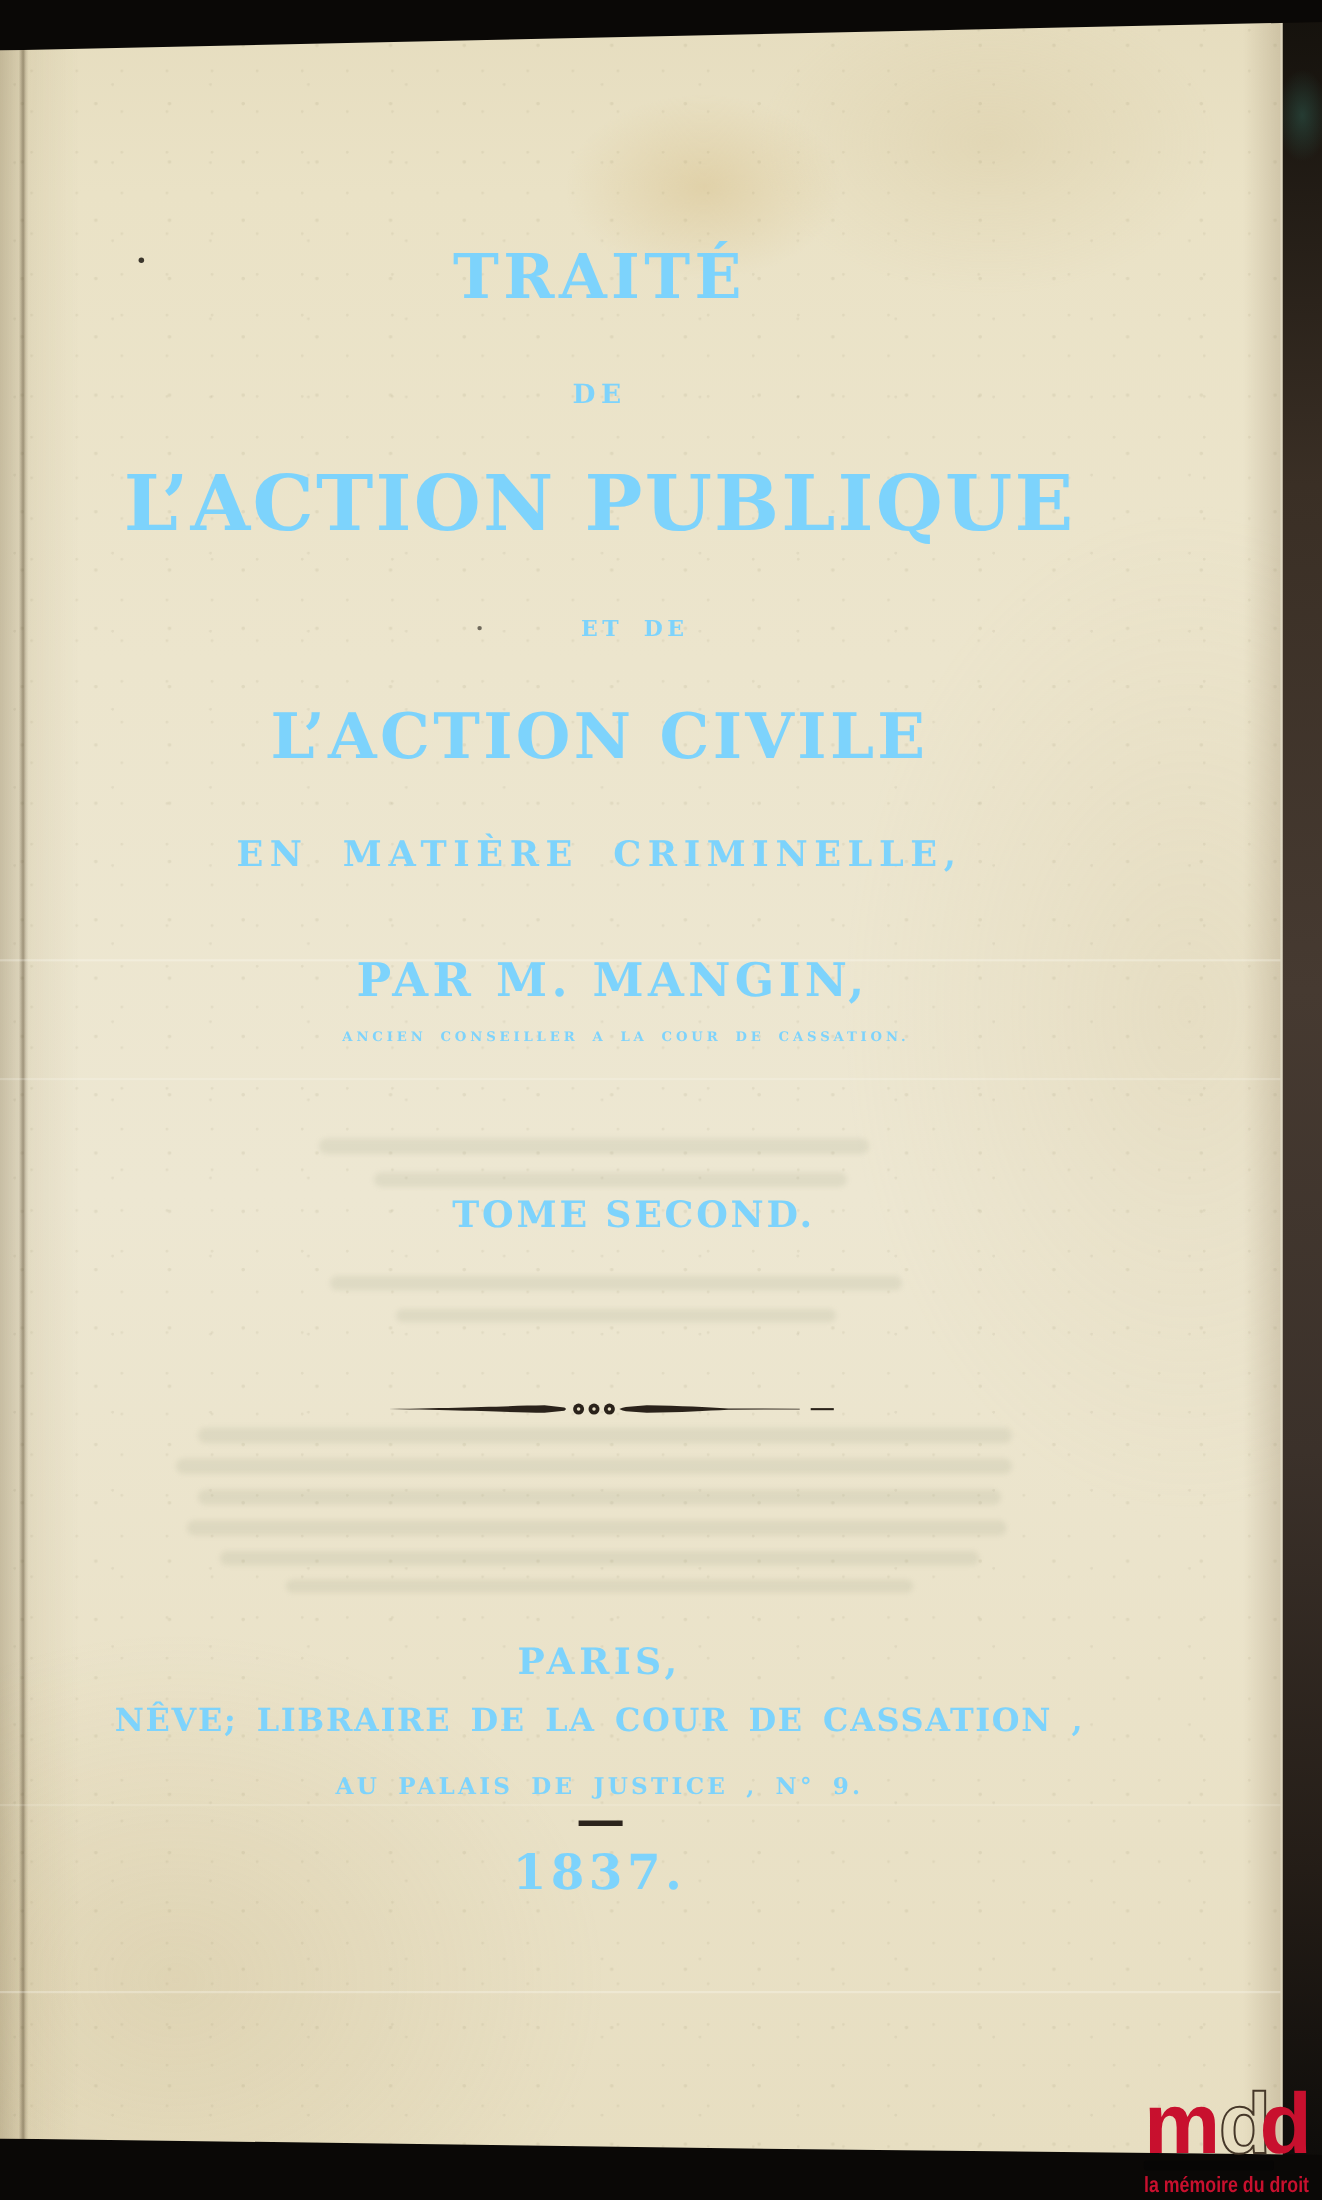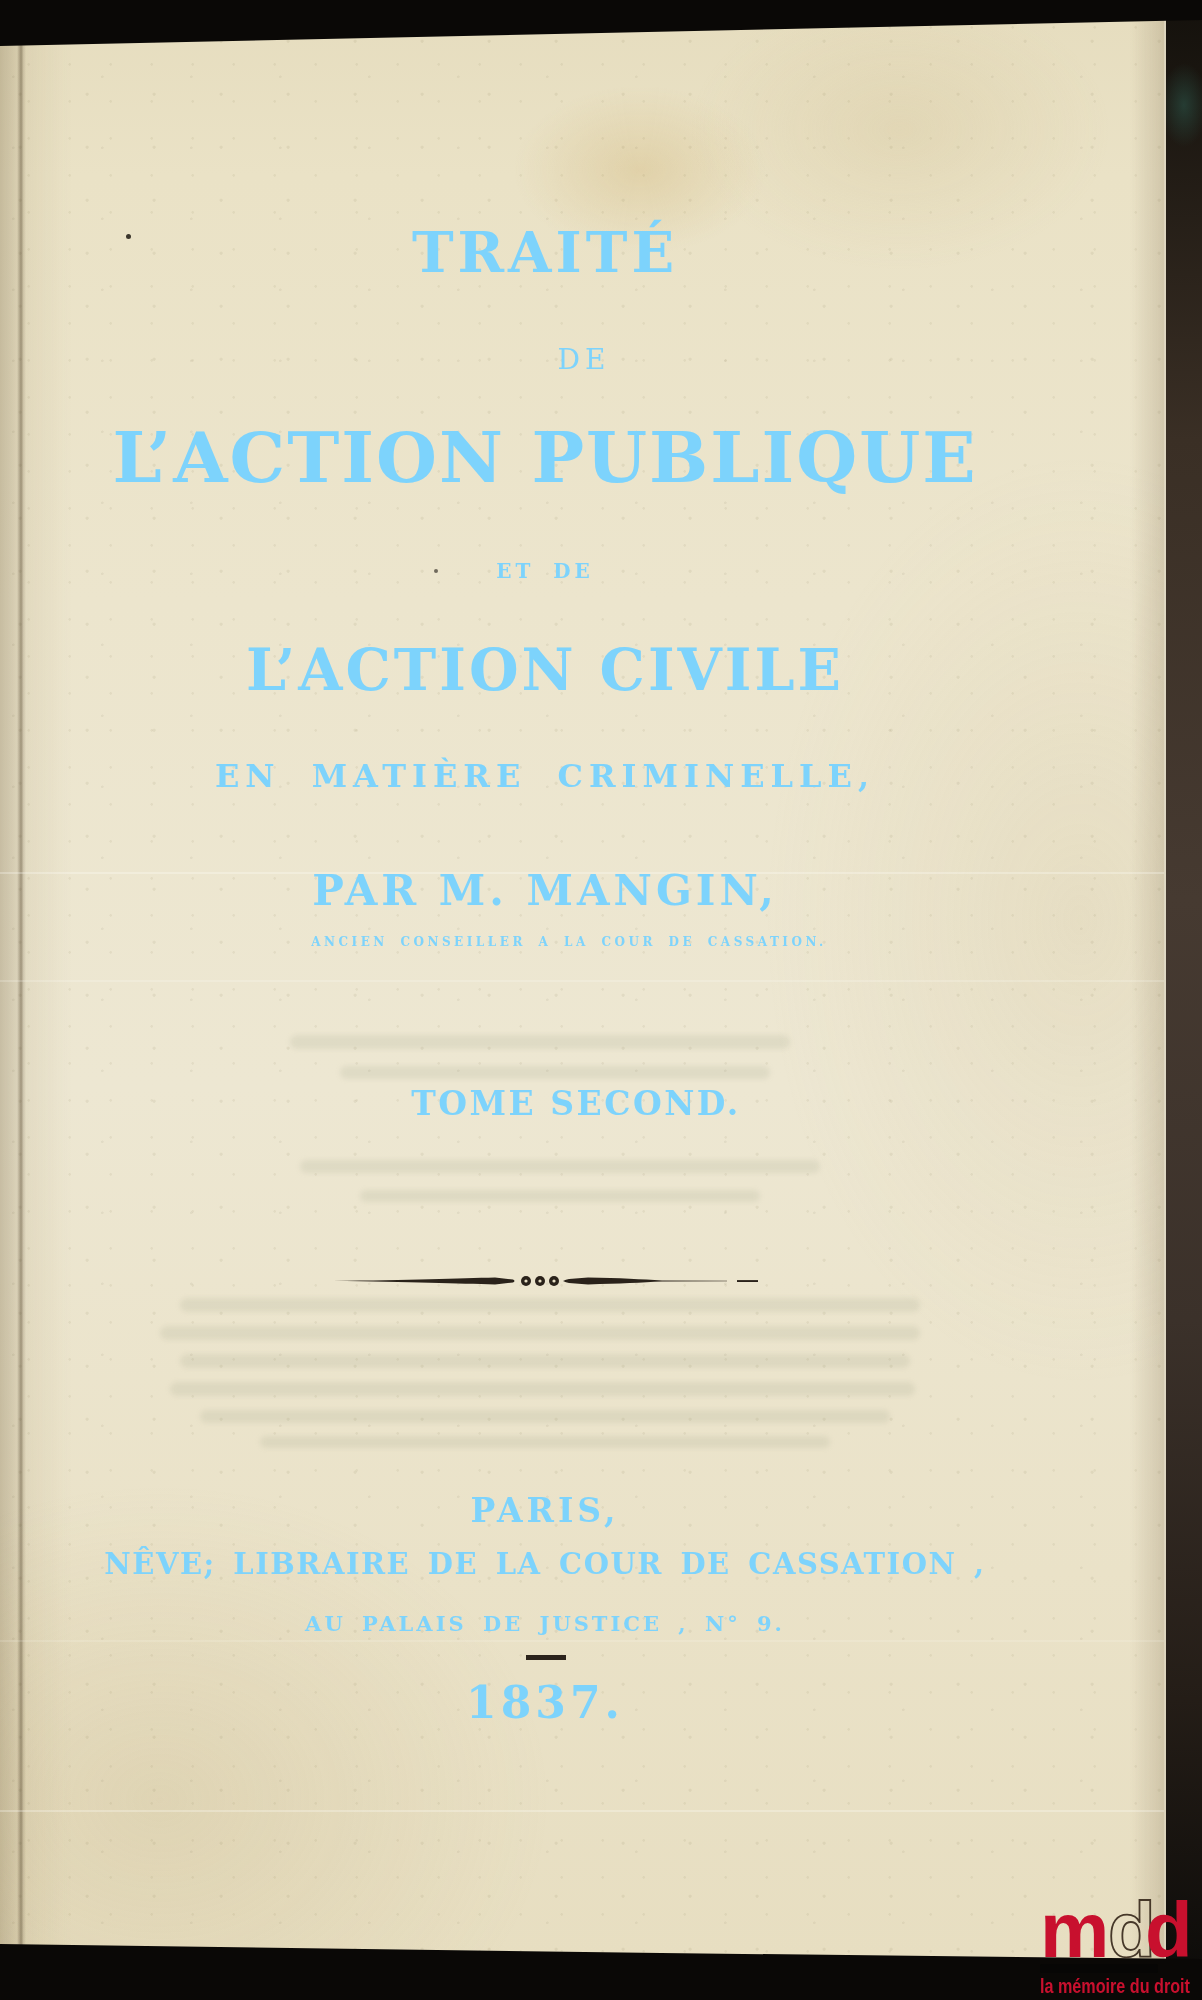--- a/index.html
+++ b/index.html
@@ -33,26 +33,26 @@
     background-size:67px 53px,41px 37px,89px 71px,auto,auto,auto,auto,auto,auto,auto;}
   .crease{position:absolute;left:17px;top:0;height:100%;width:9px;
     background:linear-gradient(90deg,transparent 0,rgba(70,55,30,.42) 45%,rgba(70,55,30,.12) 72%,transparent 100%);}
   .scanline{position:absolute;left:0;width:100%;height:2px;background:rgba(255,255,250,.5);}
   .speck{position:absolute;border-radius:50%;background:#1c1710;}
   .ghost{position:absolute;border-radius:7px;background:rgba(141,149,119,.14);filter:blur(2.5px);}
 
   
   .tl{position:absolute;left:0;width:1090px;text-align:center;line-height:1;color:#7dd3fc;white-space:nowrap;}
   .t-traite  {top:224px;font-size:56px;font-weight:bold;letter-spacing:4px;}
-  .t-de      {top:346px;font-size:28px;font-weight:normal;letter-spacing:5px;margin-left:39px;}
+  .t-de      {top:346px;font-size:24px;font-weight:bold;letter-spacing:5px;}
   .t-publique{top:423px;font-size:70px;font-weight:bold;letter-spacing:2px;}
-  .t-etde    {top:561px;font-size:20px;font-weight:bold;letter-spacing:4px;word-spacing:8px;}
+  .t-etde    {top:561px;font-size:20px;font-weight:bold;letter-spacing:4px;word-spacing:8px;margin-left:32px;}
   .t-civile  {top:641px;font-size:57px;font-weight:bold;letter-spacing:3px;}
   .t-matiere {top:760px;font-size:32px;font-weight:bold;letter-spacing:6px;word-spacing:14px;}
-  .t-byline  {top:870px;font-size:42px;font-weight:bold;letter-spacing:4px;}
+  .t-byline  {top:870px;font-size:42px;font-weight:bold;letter-spacing:4px;margin-left:12px;}
   .t-role    {top:936px;font-size:12px;font-weight:bold;letter-spacing:3.5px;word-spacing:5px;margin-left:24px;}
   .t-tome    {top:1087px;font-size:33px;font-weight:bold;letter-spacing:2.5px;padding-left:31px;}
   .t-paris   {top:1494px;font-size:33px;font-weight:bold;letter-spacing:4px;}
   .t-publisher{top:1550px;font-size:29px;font-weight:bold;letter-spacing:1.5px;word-spacing:6px;}
   .t-address {top:1613px;font-size:21px;font-weight:bold;letter-spacing:3px;word-spacing:6px;}
   .t-year    {top:1681px;font-size:44px;font-weight:bold;letter-spacing:4px;}
   .year-dash{position:absolute;top:1655px;left:526px;width:40px;height:5px;background:#2c241c;}
   .ornament{position:absolute;top:1272px;left:330px;z-index:10;}
   .textlayer{position:absolute;inset:0;z-index:10;}
 

